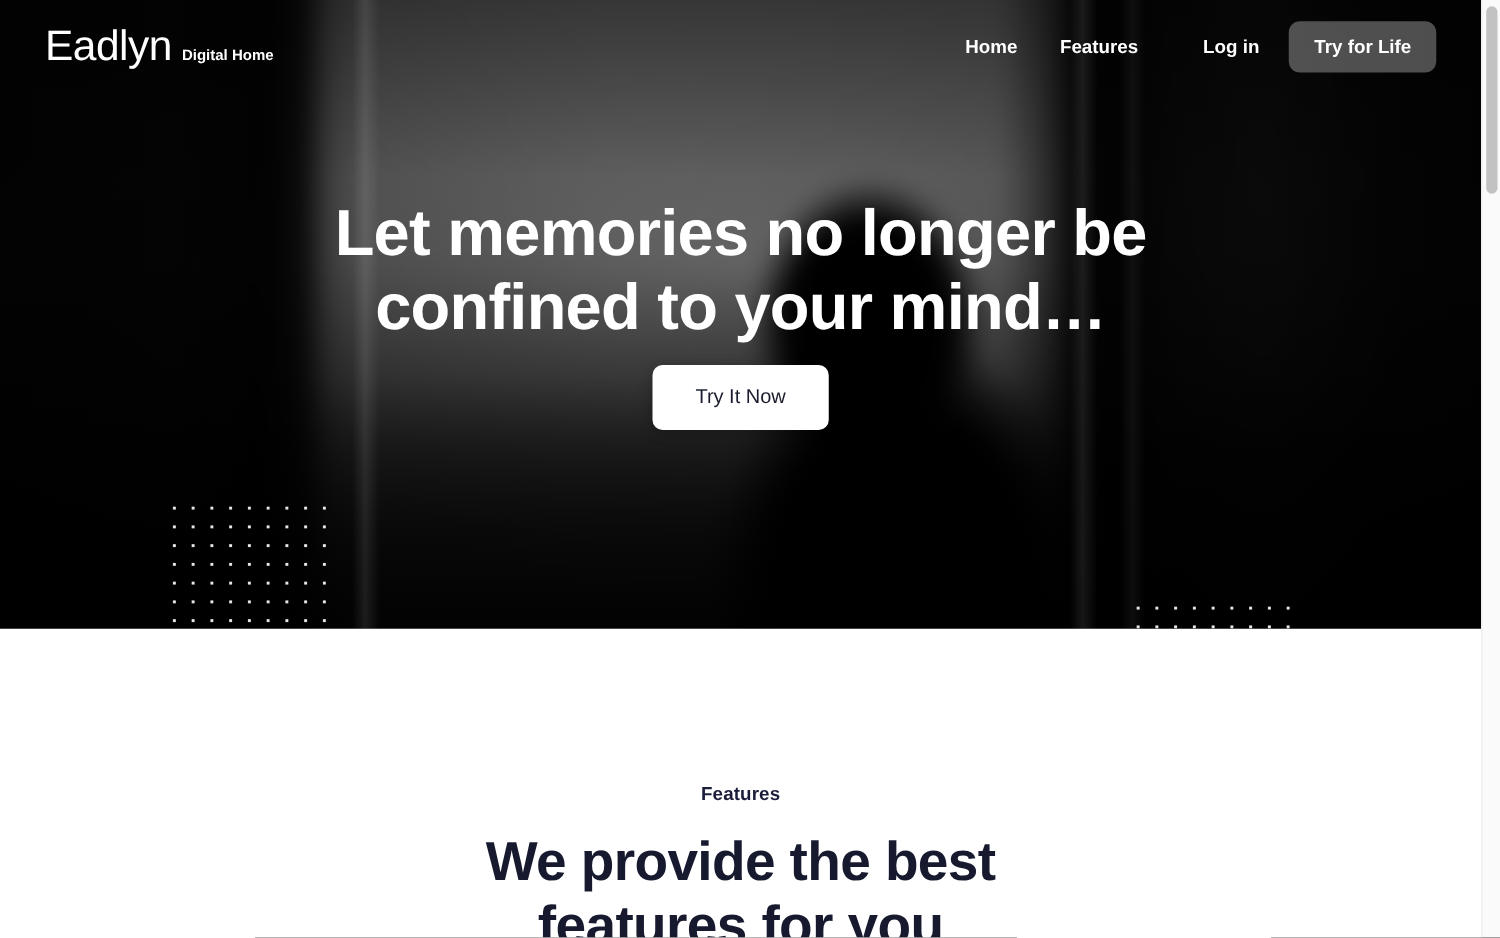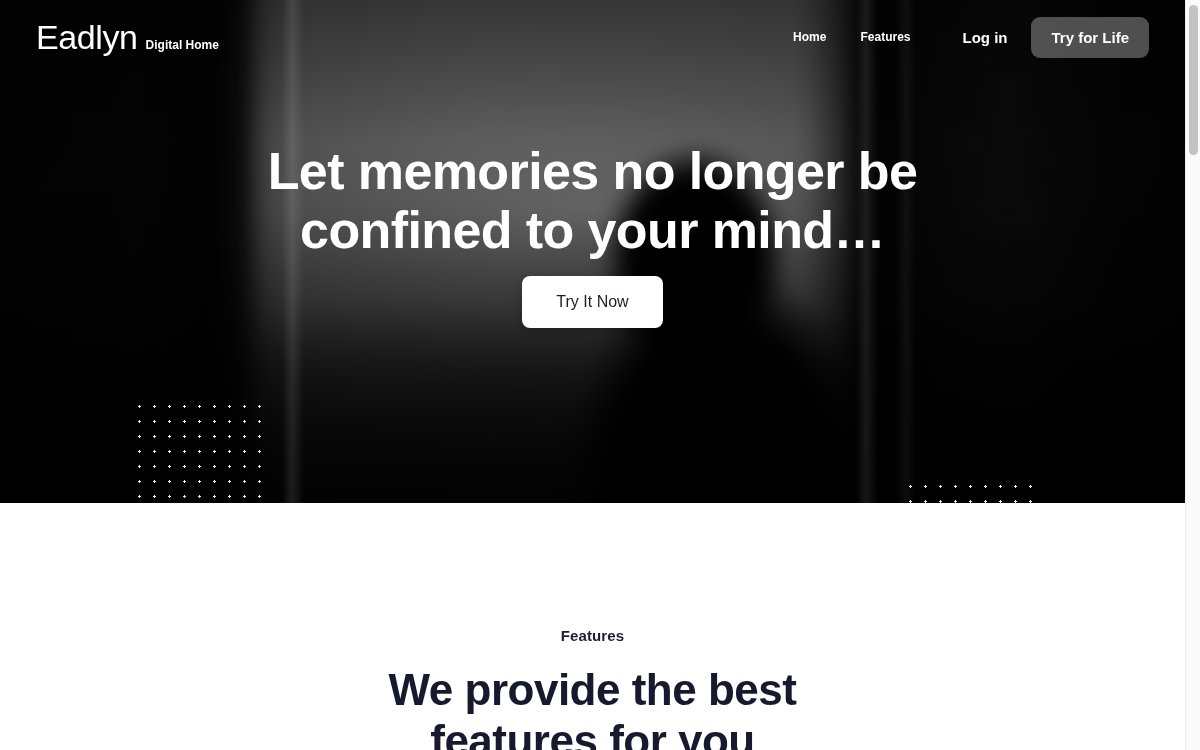--- a/index.html
+++ b/index.html
@@ -135,21 +135,21 @@
   }
 
   .nav-links {
     display: flex;
     align-items: center;
     gap: 34px;
     margin-right: 52px;
   }
   .nav-link {
     color: #ffffff;
-    font-size: 12px;
+    font-size: 15px;
     font-weight: 700;
     text-decoration: none;
     white-space: nowrap;
   }
 
   .nav-login {
     color: #ffffff;
     font-size: 15px;
     font-weight: 700;
     text-decoration: none;
@@ -167,21 +167,21 @@
     padding: 12px 20px;
     cursor: pointer;
     font-family: inherit;
     white-space: nowrap;
   }
 
   
   .hero-content {
     position: absolute;
     left: 0;
-    top: 142px;
+    top: 158px;
     width: 1185px;
     text-align: center;
     z-index: 4;
   }
 
   .hero-title {
     color: #ffffff;
     font-size: 52px;
     font-weight: 700;
     line-height: 1.13;

